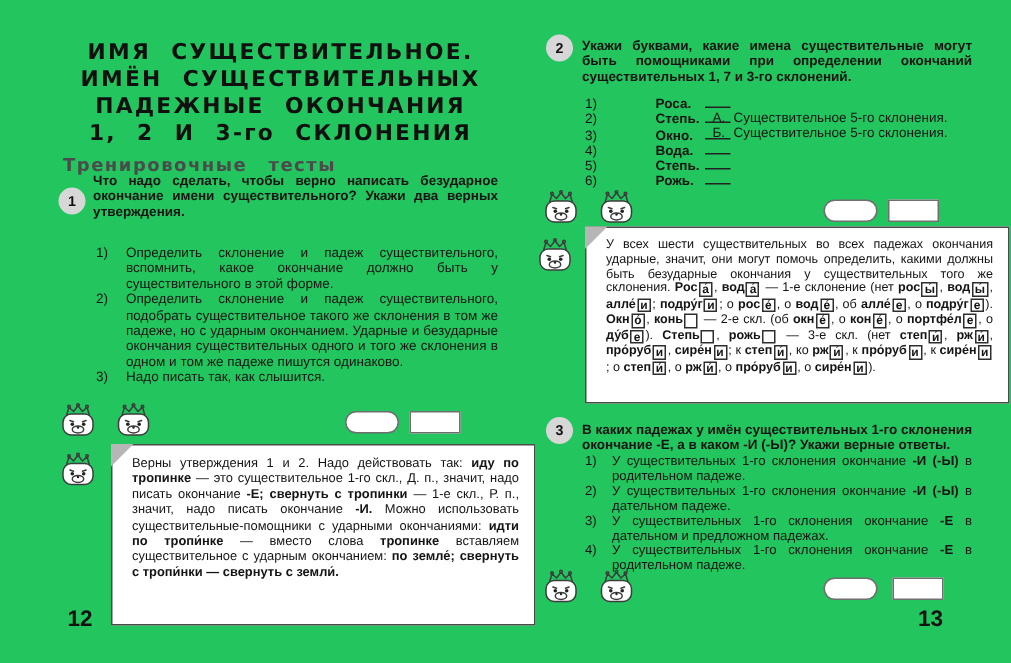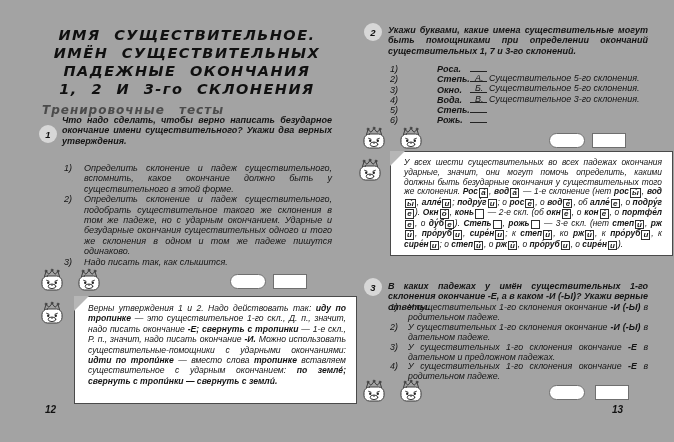--- a/index.html
+++ b/index.html
@@ -1,46 +1,46 @@
 <!DOCTYPE html>
 <html><head>
 <meta charset="utf-8">
 <style>
   html,body{margin:0;padding:0;background:#e8e8e8;}
-  .canvas{position:relative;width:674px;height:442px;background:#a3a3a3;overflow:hidden;
-          font-family:"Liberation Sans",sans-serif;color:#141414;font-style:italic;}
+  .canvas{position:relative;width:674px;height:442px;background:#22c55e;overflow:hidden;
+          font-family:"Liberation Sans",sans-serif;color:#141414;}
   .abs{position:absolute;}
   .title{font-family:"DejaVu Sans",sans-serif;font-weight:bold;font-size:14.5px;line-height:18px;
          text-align:center;letter-spacing:1.5px;word-spacing:7px;color:#101010;}
   .subtitle{font-family:"DejaVu Sans",sans-serif;font-weight:bold;font-size:12px;
             letter-spacing:1px;word-spacing:9px;color:#4b4b4b;}
   .badge{width:18px;height:18px;border-radius:50%;background:#d7d7d7;color:#111;
          font-weight:bold;font-size:9.5px;display:flex;align-items:center;justify-content:center;}
   .qtext{font-size:9px;line-height:10.4px;font-weight:bold;text-align:justify;}
   .list{font-size:9px;line-height:10.4px;}
   .litem{position:relative;padding-left:20px;text-align:justify;}
   .inum{position:absolute;left:0;top:0;}
   .q2row{position:relative;height:10.3px;font-size:9px;}
   .q2row .inum{position:static;display:inline-block;width:15px;}
   .q2row .word{display:inline-block;width:33px;font-weight:bold;padding-left:32px;}
   .blank{display:inline-block;width:17px;height:8px;border-bottom:1px solid #222;}
   .optrow{height:10.3px;font-size:9px;white-space:nowrap;}
   .optrow .letter{display:inline-block;width:14px;}
   .oval{width:34px;height:13px;border:1.5px solid #6f6f6f;border-radius:8px;background:#fff;}
   .rectb{width:32px;height:13px;border:1.5px solid #6f6f6f;background:#fff;}
-  .note{border:1px solid #4a4a4a;background:#fff;padding:6px 10px 5px 13px;}
+  .note{border:1px solid #4a4a4a;background:#fff;padding:6px 10px 18px 13px;}
   .note p{margin:0;font-size:8.6px;line-height:10.4px;text-align:justify;}
   .note.small p{font-size:8.4px;line-height:9.8px;}
   .fold{position:absolute;left:-1px;top:-1px;width:0;height:0;
         border-top:15px solid #b6b6b6;border-right:15px solid transparent;}
   .b{font-weight:bold;}
   .box{display:inline-block;border:1px solid #2e2e2e;padding:0 1px;margin:0 1px;
        min-width:5px;line-height:7.5px;font-size:8px;font-weight:bold;text-align:center;
        vertical-align:-1px;}
-  .pnum{font-weight:bold;font-size:10px;color:#111;}
+  .pnum{font-weight:bold;font-size:15px;color:#111;}
   .caticon{display:block;width:26px;height:24px;}
   .caticon svg{display:block;}
 </style>
 </head>
 <body>
 
 <div class="canvas">
 
   <section>
     <div class="abs title" style="left:42px;top:26px;width:290px;">
@@ -153,23 +153,20 @@
       </div>
     </div>
 
     <div class="abs" style="left:475px;top:73px;">
       <div class="optrow">
         <span class="letter">А.</span><span>Существительное 5-го склонения.</span>
       </div>
       <div class="optrow">
         <span class="letter">Б.</span><span>Существительное 5-го склонения.</span>
       </div>
-      <div class="optrow">
-        <span class="letter">В.</span><span>Существительное 3-го склонения.</span>
-      </div>
     </div>
 
     <span class="abs caticon" style="left:361px;top:126px;">
         <svg viewBox="0 0 26 24" width="26" height="24">
           <g fill="none" stroke="#3c3c3c" stroke-width="1" stroke-linecap="round" stroke-linejoin="round">
             <rect x="3" y="8" width="20" height="14" rx="5.5" fill="#ffffff"></rect>
             <path d="M5.5 8.5 L7 3.5 L10 6.3 L13 2.5 L16 6.3 L19 3.5 L20.5 8.5"></path>
             <circle cx="7" cy="3" r="0.9"></circle>
             <circle cx="13" cy="2" r="0.9"></circle>
             <circle cx="19" cy="3" r="0.9"></circle>

